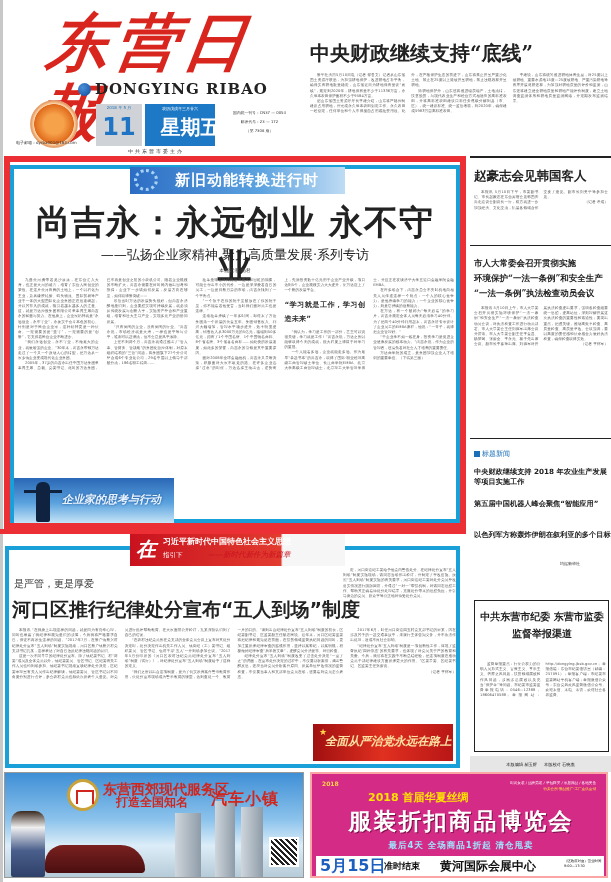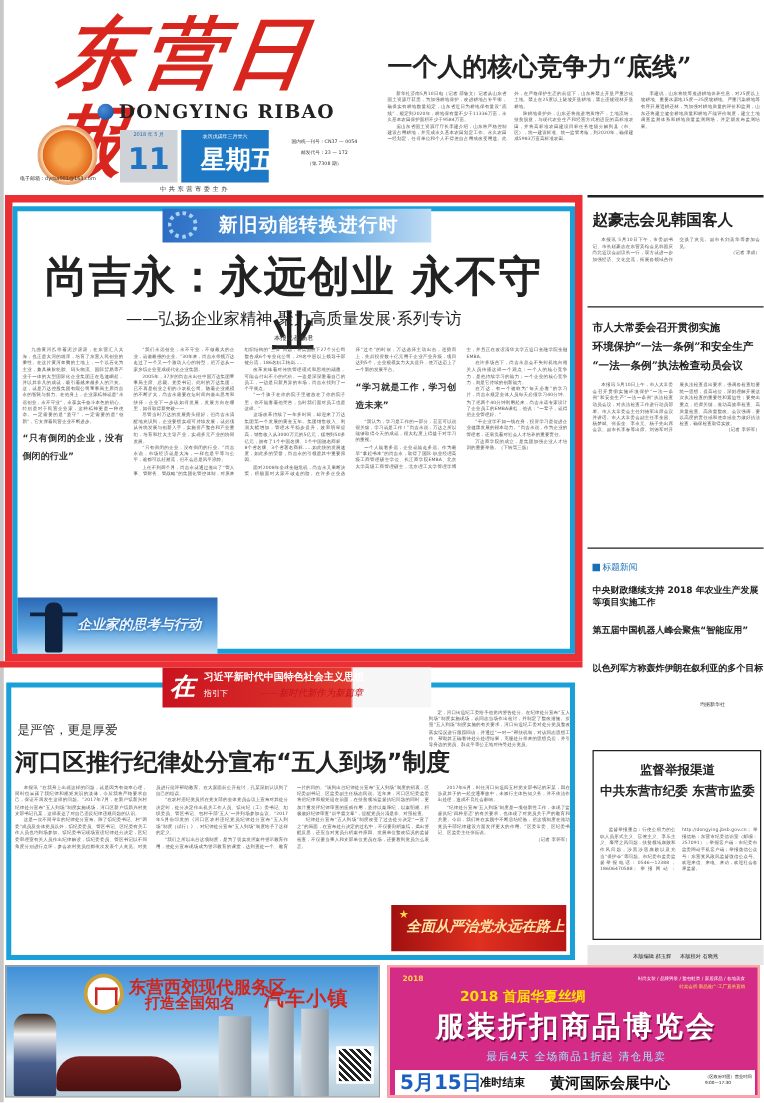--- a/index.html
+++ b/index.html
@@ -91,21 +91,21 @@
   #ad-left .people { position: absolute; left: 6px; top: 38px; width: 34px; height: 66px; background: linear-gradient(180deg, #3a2a20 0%, #efefef 25%, #4a5f8c 60%, #2e4068 100%); border-radius: 10px 10px 2px 2px; }
   #ad-left .tower { position: absolute; background: linear-gradient(90deg, #cfd6dc, #8e9ca8); }
   #ad-left .qr { position: absolute; left: 264px; top: 64px; width: 30px; height: 30px; background: repeating-linear-gradient(45deg, #222 0 2px, #fff 2px 4px); border: 2px solid #fff; }
 
   #ad-right { left: 310px; top: 772px; width: 298px; height: 106px; border: 2px solid #fca5a5; background: #d42b87; overflow: hidden; }
   #ad-right .logo { position: absolute; left: 10px; top: 6px; font-size: 6px; color: #ffd44a; font-weight: bold; }
   #ad-right .tags { position: absolute; right: 10px; top: 6px; font-size: 3.6px; color: #fff; text-align: right; line-height: 6px; }
   #ad-right .tags .y { color: #ffe34a; }
   #ad-right .t1 { position: absolute; left: 56px; top: 16px; font-size: 11px; font-weight: bold; color: #ffe200; white-space: nowrap; }
   #ad-right .t2 { position: absolute; left: 10px; top: 32px; width: 278px; text-align: center; font-size: 23px; font-weight: bold; color: #fff; letter-spacing: 2px; white-space: nowrap; text-shadow: 1px 1px 0 #7a0f47; }
-  #ad-right .t3 { position: absolute; left: 10px; top: 66px; width: 278px; text-align: center; font-size: 8.5px; font-weight: normal; color: #9ee6ff; white-space: nowrap; letter-spacing: 1px; }
+  #ad-right .t3 { position: absolute; left: 10px; top: 66px; width: 278px; text-align: center; font-size: 8.5px; font-weight: bold; color: #9ee6ff; white-space: nowrap; letter-spacing: 1px; }
   #ad-right .bar { position: absolute; left: 4px; top: 82px; width: 288px; height: 20px; background: #fff; }
   #ad-right .bar .d1 { position: absolute; left: 4px; top: 0; font-size: 16px; font-weight: bold; color: #1b5fbf; white-space: nowrap; }
   #ad-right .bar .d2 { position: absolute; left: 68px; top: 4px; font-size: 9px; font-weight: bold; color: #111; white-space: nowrap; }
   #ad-right .bar .d3 { position: absolute; left: 124px; top: 2px; font-size: 12px; font-weight: bold; color: #111; white-space: nowrap; }
   #ad-right .bar .d4 { position: absolute; left: 248px; top: 3px; font-size: 3.4px; color: #111; line-height: 5px; }
 
   
   #page-edge { left: 0; top: 0; width: 3px; height: 882px; background: #c8c8c8; }
 </style>
 </head>
@@ -126,40 +126,39 @@
 <div id="weekday-box" class="abs"></div>
 <div id="lunar" class="abs">农历戊戌年三月廿六</div>
 <div id="weekday" class="abs">星期五</div>
 <div id="issn" class="abs">
   <div>国内统一刊号：CN37 — 0054</div>
   <div>邮发代号：23 — 172</div>
   <div>（第 7308 期）</div>
 </div>
 <div id="sponsor" class="abs">中共东营市委主办</div>
 
-<div id="top-headline" class="abs">一个人的核心竞争力“底线”</div>
+<div id="top-headline" class="abs">中央财政继续支持“底线”</div>
 <div id="top-body" class="abs tiny">
   <p>新华社济南5月10日电（记者 邵鲁文）记者从山东省国土资源厅获悉，为加强耕地保护，改进耕地占补平衡，确保实有耕地数量稳定，山东省近日为耕地保有量设“底线”，规定到2020年，耕地保有量不少于11336万亩，永久基本农田保护面积不少于9584万亩。</p>
   <p>据山东省国土资源厅厅长李建介绍，山东将严格控制建设占用耕地，并完成永久基本农田划定工作。永久农田一经划定，任何单位和个人不得擅自占用或改变用途。此外，在严格保护生态的前提下，山东将禁止开垦严重沙化土地、禁止在25度以上陡坡开垦耕地，禁止违规毁林开垦耕地。</p>
   <p>除耕地保护外，山东还将推进增质增产，土地流转，扶贫脱贫，与现代农业生产和经营方式相适应的高标准农田，并将高标准农田建设目标任务逐级分解到县（市、区），统一建设标准、统一监管考核，到2020年，确保建成5983万亩高标准农田。</p>
   <p>李建说，山东将统筹推进耕地休养生息，对25度以上坡耕地、重要水源地15度—25度坡耕地、严重污染耕地等有序开展退耕还林，为加强对耕地质量的评价和监测，山东还将建立健全耕地质量和耕地产能评价制度，建立土地调查监测体系和耕地质量监测网络，并定期发布监测结果。</p>
 </div>
 
 <div id="feature-red" class="abs"></div>
 <div id="feature-blue" class="abs"></div>
 <div id="feature-banner" class="abs">
   <span class="gear"></span>
   <span>新旧动能转换进行时</span>
 </div>
 <div id="feature-title" class="abs">尚吉永：永远创业  永不守业</div>
 <div id="feature-subtitle" class="abs">——弘扬企业家精神   聚力高质量发展·系列专访</div>
 <div id="feature-byline" class="abs">本报记者  杨君</div>
 <div id="feature-body" class="abs tiny">
   <p>九曲黄河携带着泥沙滚滚，在东营汇入大海，也正是大河的雄浑，培育了东营人民创业的秉性。在这片黄河奔腾的土地上，一个以石化为主业，兼具橡胶轮胎、码头物流、国际贸易等产业于一体的大型国际化企业集团正在迅速崛起，并以其非凡的成就，吸引着越来越多人的注意。这，就是万达控股集团有限公司董事局主席尚吉永的智慧与努力。在他身上，企业家精神就是“永远创业，永不守业”，永葆实干奋斗本色的初心。特别是对于民营企业家，这种精神更是一种使命。一定需要的是“坚守”，一定需要的是“创新”，它支撑着民营企业不断进步。</p>
-  <div class="subhead">“只有倒闭的企业，没有倒闭的行业”</div>
   <p>“我们永远创业，永不守业，不做最大的企业，就做最强的企业。”30年来，尚吉永带领万达走过了一个又一个激动人心的转型，把万达从一家乡镇企业变成现代化企业集团。</p>
   <p>2005年，37岁的尚吉永出任中国万达集团董事局主席、总裁。党委书记。此时的万达集团，已不再是创业之初的小农机公司。随着企业规模的不断扩大，尚吉永需要在短时间内做出思考和抉择：企业下一步该如何发展，发展方向在哪里，如何取得新突破——</p>
   <p>尽管当时万达的发展势头很好，但尚吉永清醒地意识到，企业要想实现可持续发展，就必须从传统发展与创新入手，实施资产整合和产业重组，培育和壮大主导产业，实现多元产业的协同发展。</p>
   <p>“只有倒闭的企业，没有倒闭的行业。”尚吉永说，市场经济就是大海，一样也是平等与公平，谁都可以赶潮流，但不会总是风平浪静。</p>
   <p>上任不到两个月，尚吉永就通过推出了“管人事、管财务、管战略”的集团化管控体制，对原来组织结构的“三管”问题，将集团旗下27个分公司整合成6个专业化公司，29名中层以上领导干部被分流，186名职工转岗……</p>
   <p>改革意味着对传统管理模式和思维的颠覆，可能会付出不小的代价。一边是深深爱着自己的员工，一边是日新月异的市场，尚吉永找到了一个平衡点。</p>
   <p>“一个孩子在你的院子里被放在了你的院子里，你不能看着他受苦，当时我们面对员工也是这样。”</p>
   <p>这场改革持续了一年多时间，却迎来了万达集团第一个发展的黄金五年。集团销售收入、利润大幅增加，管理水平稳步提升，效率明显提高，销售收入从3000万元的5亿元，猛增到50多亿元，拥有了1个中国名牌、1个中国驰名商标、8个省名牌、3个省著名商标……如此快的发展速度，如此多的荣誉，尚吉永的引领是其中重要原因。</p>
   <p>面对2008年全球金融危机，尚吉永又果断决策，积极面对大家不敢走的路。在许多企业选择“过冬”的时候，万达选择主动出击，逆势而上，先后投资数十亿元用于企业产业升级，项目达到5个，企业规模实力大大提升，使万达迈上了一个新的发展平台。</p>
   <div class="subhead">“学习就是工作，学习创造未来”</div>
@@ -196,22 +195,22 @@
 <div id="r-section" class="abs">
   <span class="sq"></span>
   <span>标题新闻</span>
 </div>
 <div id="brief-1" class="abs brief">中央财政继续支持 2018 年农业生产发展等项目实施工作</div>
 <div id="brief-2" class="abs brief">第五届中国机器人峰会聚焦“智能应用”</div>
 <div id="brief-3" class="abs brief">以色列军方称轰炸伊朗在叙利亚的多个目标</div>
 <div id="brief-source" class="abs">均据新华社</div>
 <div id="report-box" class="abs"></div>
 <div id="report-title" class="abs">
+  <div>中共东营市纪委 东营市监委</div>
   <div>监督举报渠道</div>
-  <div>中共东营市纪委 东营市监委</div>
 </div>
 <div id="report-body" class="abs tiny">
   <p>监督举报重点：行使公权力的公职人员形式主义、官僚主义、享乐主义、奢靡之风问题，扶贫领域腐败和作风问题，涉黑涉恶腐败以及充当“保护伞”等问题。市纪委市监委监督举报电话：0546—12388，18606470588；举报网站：http://dongying.jbsb.gov.cn；举报信箱：东营市纪委信访室（邮编：257091）；举报客户端：市纪委市监委网站手机客户端；举报微信公众号：东营党风政风监督微信公众号。欢迎来信、来电、来访，欢迎社会各界监督。</p>
 </div>
 <div id="credits-bar" class="abs">
   <span>本版编辑 郝玉辉</span>
   <span>本版校对 石晓燕</span>
 </div>
 
 <div id="lower-red-bar" class="abs"></div>

